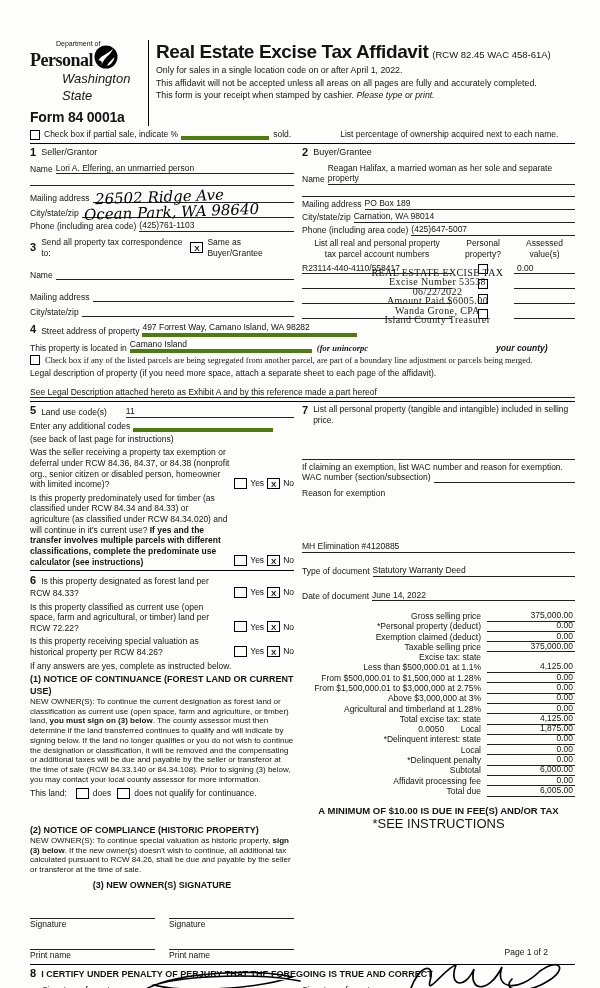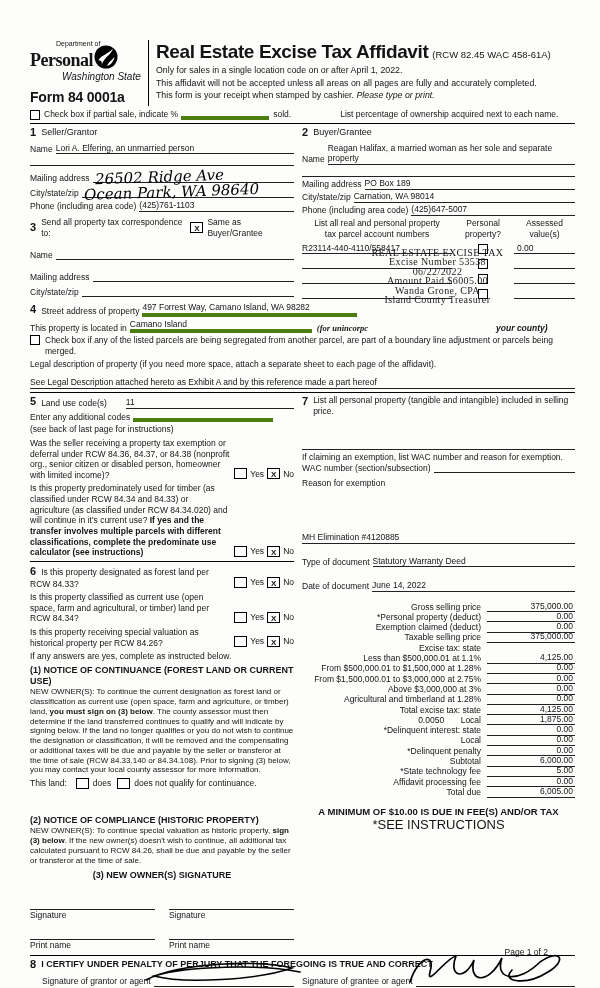--- a/index.html
+++ b/index.html
@@ -11,21 +11,21 @@
   }
   .bold { font-weight:bold; }
   .it { font-style:italic; }
   
   .hdr { display:flex; align-items:stretch; }
   .logo-block { width:118px; flex:none; padding-right:6px; }
   .dept-line { font-size:7px; margin-left:26px; }
   .rev-row { display:flex; align-items:flex-start; }
   .rev-name { font-family:"Liberation Serif", serif; font-weight:bold; font-size:18px; letter-spacing:-0.5px; }
   .logo-swirl { width:24px; height:24px; margin-left:1px; margin-top:-4px; }
-  .wa-state { font-style:italic; font-size:10px; margin-left:32px; }
+  .wa-state { font-style:italic; font-size:13px; margin-left:32px; }
   .form-no { font-weight:bold; font-size:14px; margin-top:5px; letter-spacing:-0.2px; }
   .hdr-right { border-left:1.5px solid #000; padding-left:7px; flex:1; }
   .title-row { display:flex; align-items:baseline; gap:4px; }
   .form-title { font-size:19px; font-weight:bold; letter-spacing:-0.4px; white-space:nowrap; }
   .title-suffix { font-size:9.5px; white-space:nowrap; }
   .hdr-line { font-size:8.8px; margin-top:1.5px; }
   
   .row { display:flex; align-items:flex-end; }
   .lbl { white-space:nowrap; margin-right:3px; }
   .fill { flex:1; border-bottom:1px solid #222; min-height:10px; position:relative; }
@@ -244,21 +244,21 @@
     <span class="lbl">Street address of property</span>
     <span class="fillw" style="width:215px;"><span>497 Forrest Way, Camano Island, WA 98282</span></span>
   </div>
   <div class="row mt2">
     <span class="lbl">This property is located in</span>
     <span class="fillw" style="width:182px;"><span>Camano Island</span></span>
     <span class="bold it" style="margin-left:5px;font-family:Liberation Serif, serif;">(for unincorpc</span>
     <span style="width:128px;"></span>
     <span class="bold it">your county)</span>
   </div>
-  <div class="row mt2" style="align-items:flex-start;">
+  <div class="row mt2" style="align-items:flex-start;font-family:Liberation Serif, serif;">
     <span class="cb"></span>
     <span style="margin-left:5px;">Check box if any of the listed parcels are being segregated from another parcel, are part of a boundary line adjustment or parcels being merged.</span>
   </div>
   <div class="mt2">Legal description of property (if you need more space, attach a separate sheet to each page of the affidavit).</div>
   <div class="row" style="margin-top:8px;">
     <span class="fill"><span>See Legal Description attached hereto as Exhibit A and by this reference made a part hereof</span></span>
   </div>
   <div class="hr2 mt3"></div>
 
   <div class="cols mt2">
@@ -300,21 +300,21 @@
           <span class="sec-no">6</span><span>Is this property designated as forest land per RCW 84.33?</span>
         </div>
         <div class="yn">
           <span class="cb big"></span>
             <span class="cap">Yes</span>
           <span class="cb big">X</span>
             <span class="cap">No</span>
         </div>
       </div>
       <div class="qrow">
-        <div class="qtext">Is this property classified as current use (open space, farm and agricultural, or timber) land per RCW 84.34?</div>
+        <div class="qtext">Is this property classified as current use (open space, farm and agricultural, or timber) land per RCW 72.22?</div>
         <div class="yn">
           <span class="cb big"></span>
             <span class="cap">Yes</span>
           <span class="cb big">X</span>
             <span class="cap">No</span>
         </div>
       </div>
       <div class="qrow">
         <div class="qtext">Is this property receiving special valuation as historical property per RCW 84.26?</div>
         <div class="yn">
@@ -446,24 +446,20 @@
             <span class="taxlbl">Local</span>
             <span class="taxval">0.00</span>
           </div>
         <div class="taxrow">
             <span class="taxlbl">*Delinquent penalty</span>
             <span class="taxval">0.00</span>
           </div>
         <div class="taxrow">
             <span class="taxlbl">Subtotal</span>
             <span class="taxval">6,000.00</span>
-          </div>
-        <div class="taxrow">
-            <span class="taxlbl">*State technology fee</span>
-            <span class="taxval">5.00</span>
           </div>
         <div class="taxrow">
             <span class="taxlbl">Affidavit processing fee</span>
             <span class="taxval">0.00</span>
           </div>
         <div class="taxrow">
             <span class="taxlbl">Total due</span>
             <span class="taxval">6,005.00</span>
           </div>
       </div>

